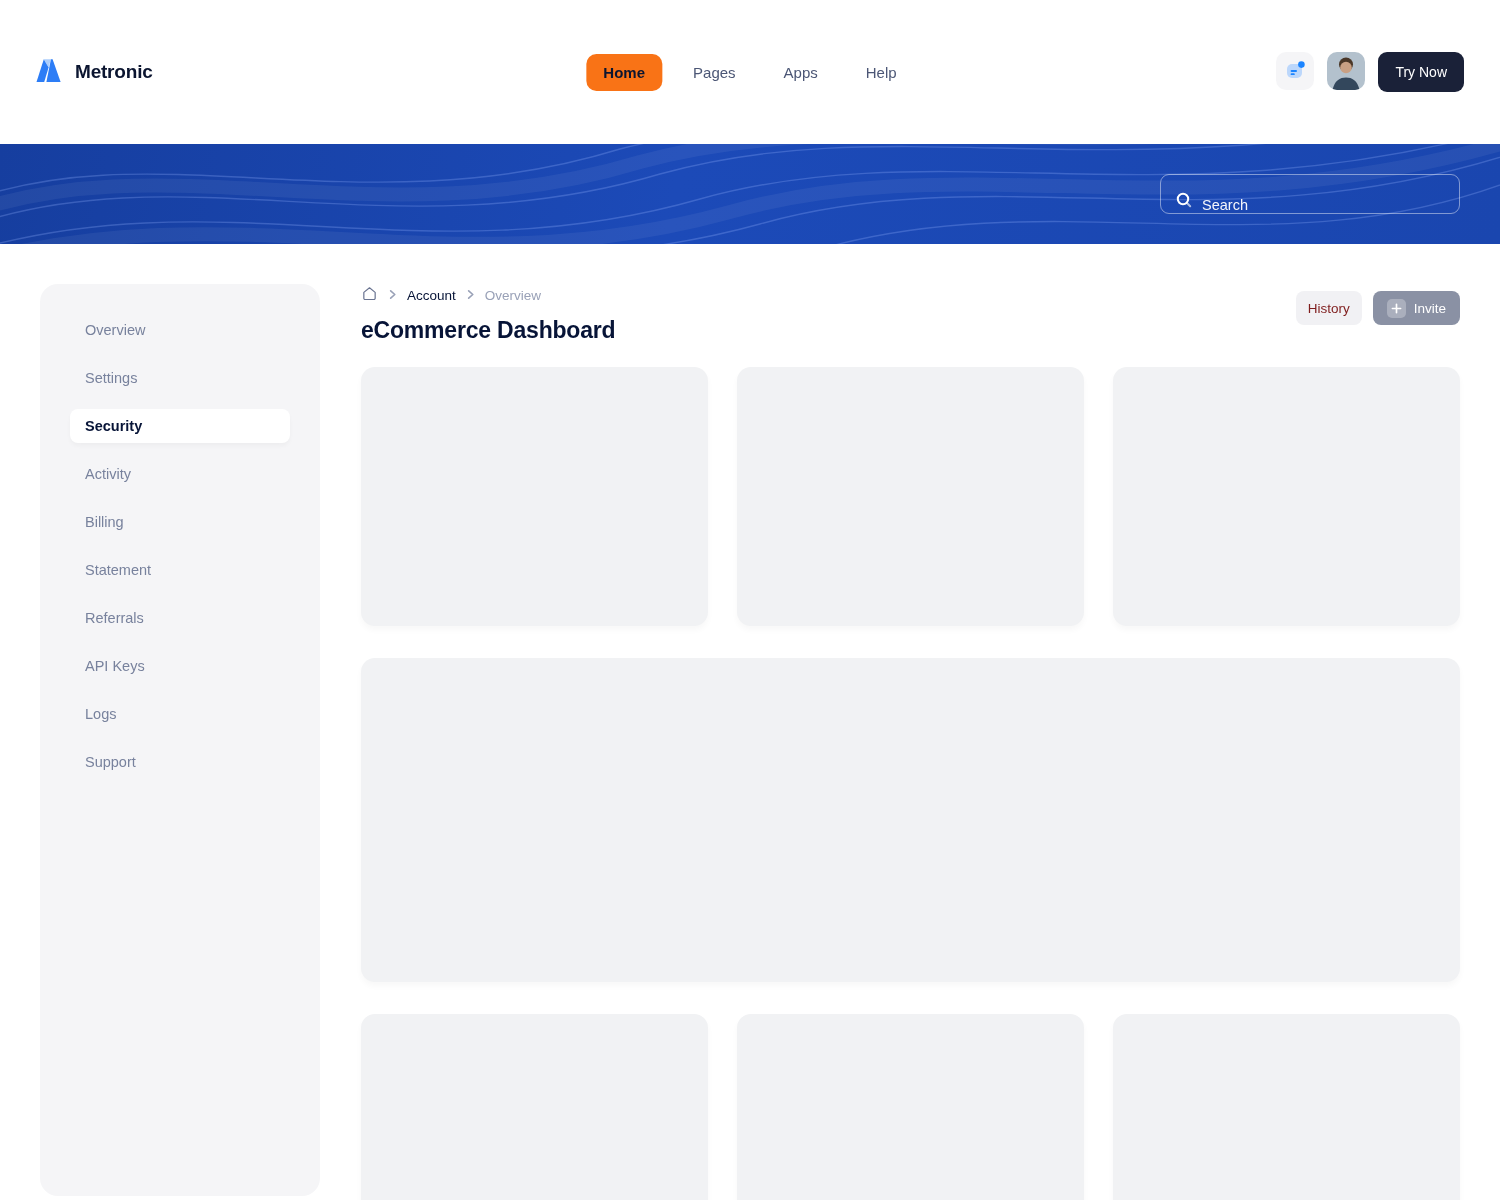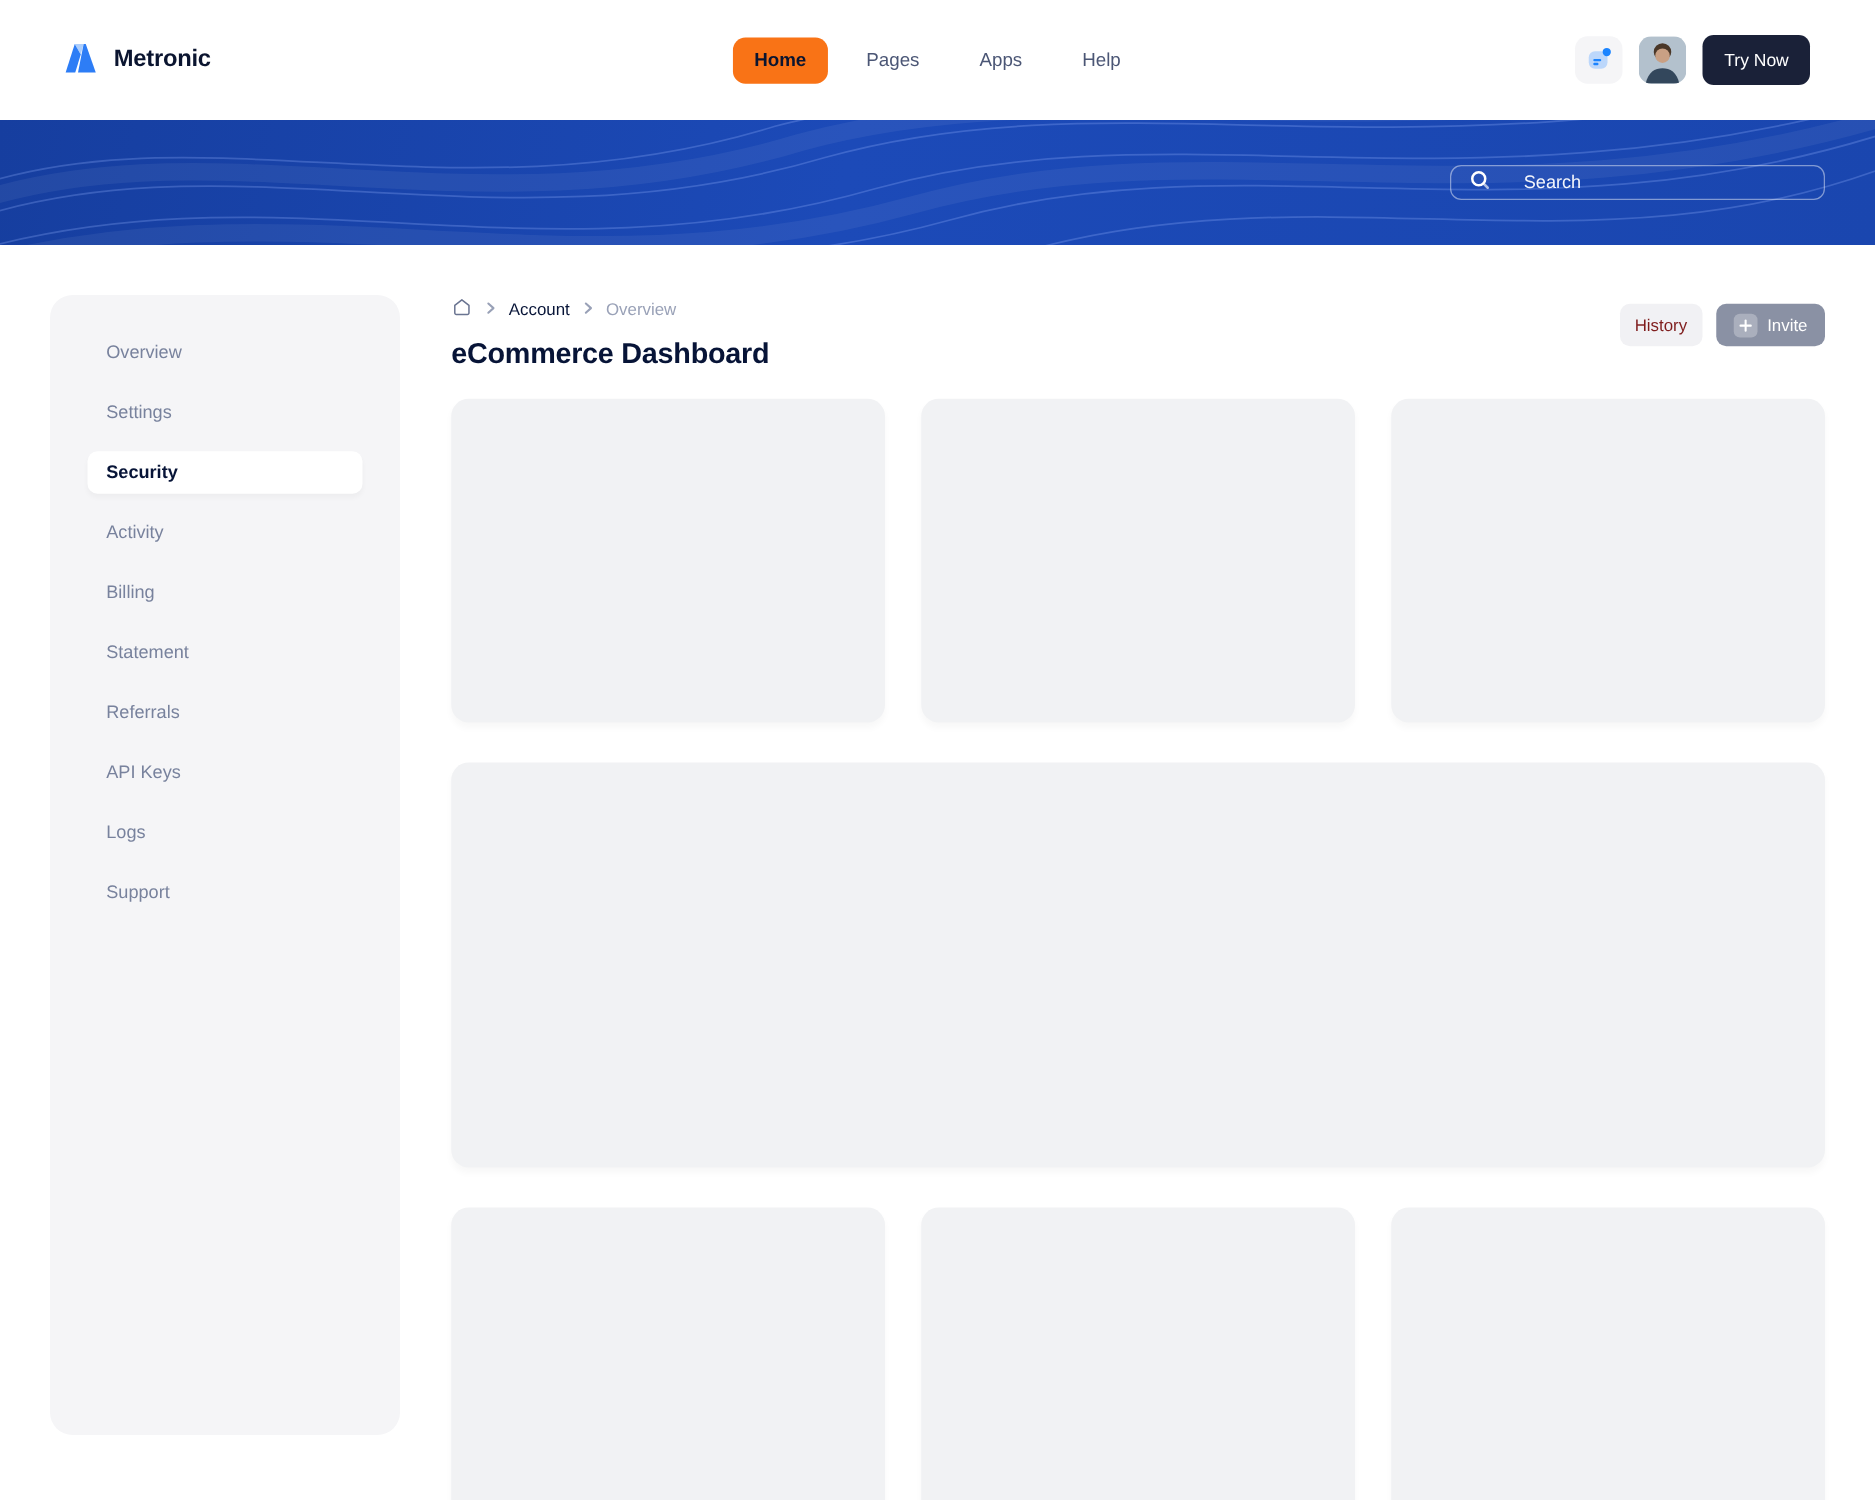--- a/index.html
+++ b/index.html
@@ -7,24 +7,24 @@
   body {
     font-family: "Liberation Sans", sans-serif;
     background: #ffffff;
     color: #071437;
     overflow: hidden;
     position: relative;
   }
 
   
   .app-header {
-    height: 96px;
+    height: 144px;
     display: flex;
     align-items: center;
-    padding: 0 52px;
+    padding: 0 36px;
     position: relative;
     background: #ffffff;
   }
   .brand { display: flex; align-items: center; gap: 10px; }
   .brand-name { font-size: 19px; font-weight: 700; color: #0b1530; letter-spacing: -0.2px; }
 
   .main-nav {
     position: absolute;
     left: 50%;
     transform: translateX(-50%);
@@ -38,21 +38,21 @@
     font-weight: 500;
     color: #4b5675;
     border-radius: 10px;
     cursor: pointer;
     background: transparent;
     border: none;
     font-family: inherit;
   }
   .nav-item.active { background: #f97316; color: #0b1530; font-weight: 600; }
 
-  .header-actions { margin-left: auto; display: flex; align-items: center; gap: 13px; }
+  .header-actions { margin-left: auto; display: flex; gap: 13px; }
   .icon-btn {
     width: 38px; height: 38px;
     border-radius: 10px;
     background: #f5f5f7;
     border: none;
     display: flex; align-items: center; justify-content: center;
     cursor: pointer;
   }
   .avatar {
     width: 38px; height: 38px;
@@ -80,25 +80,25 @@
     height: 100px;
     position: relative;
     overflow: hidden;
     background: linear-gradient(100deg, #163e9f 0%, #1c4ab8 45%, #1a46af 100%);
   }
   .hero-banner svg.waves { position: absolute; inset: 0; width: 100%; height: 100%; }
   .search-box {
     position: absolute;
     top: 50%; right: 40px;
     transform: translateY(-50%);
-    width: 300px; height: 28px;
+    width: 300px; height: 40px;
     border: 1px solid rgba(255,255,255,0.45);
     border-radius: 9px;
-    display: flex; align-items: center;
-    gap: 26px;
+    display: flex; align-items: flex-end;
+    gap: 9px;
     padding: 0 14px;
     cursor: text;
   }
   .search-box input {
     background: transparent;
     border: none;
     outline: none;
     color: #ffffff;
     font-size: 14.5px;
     font-family: inherit;

